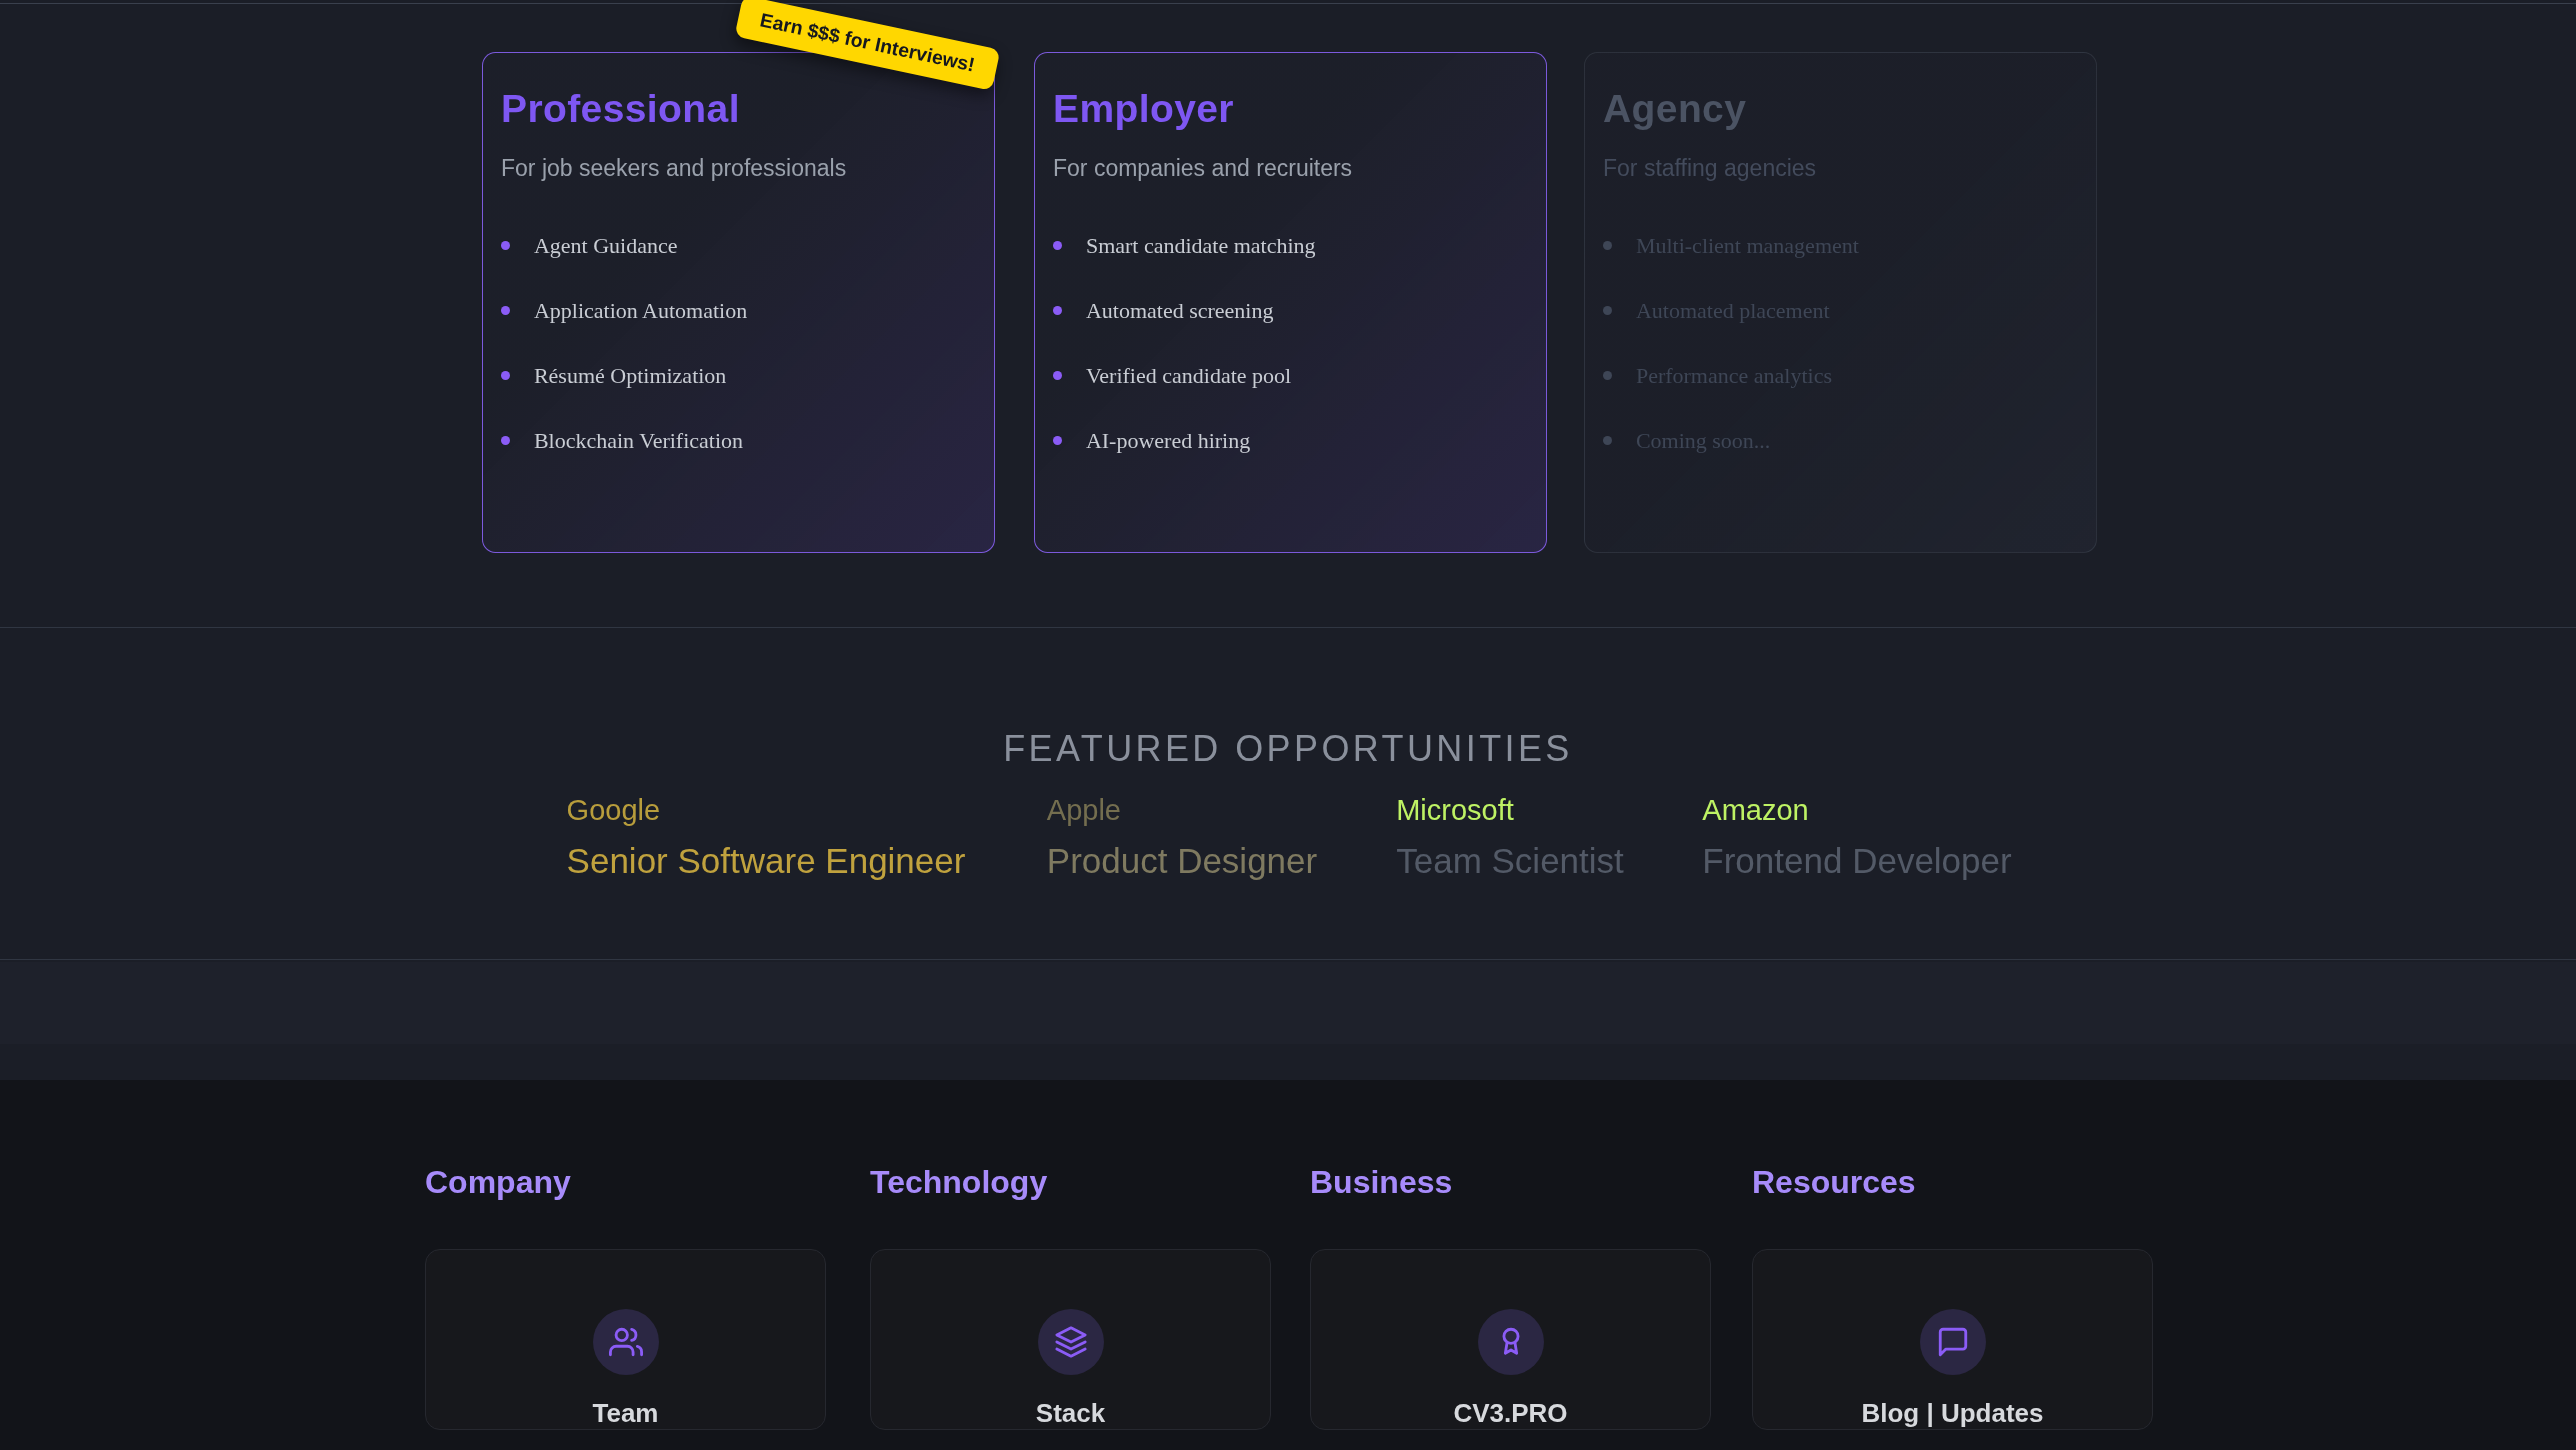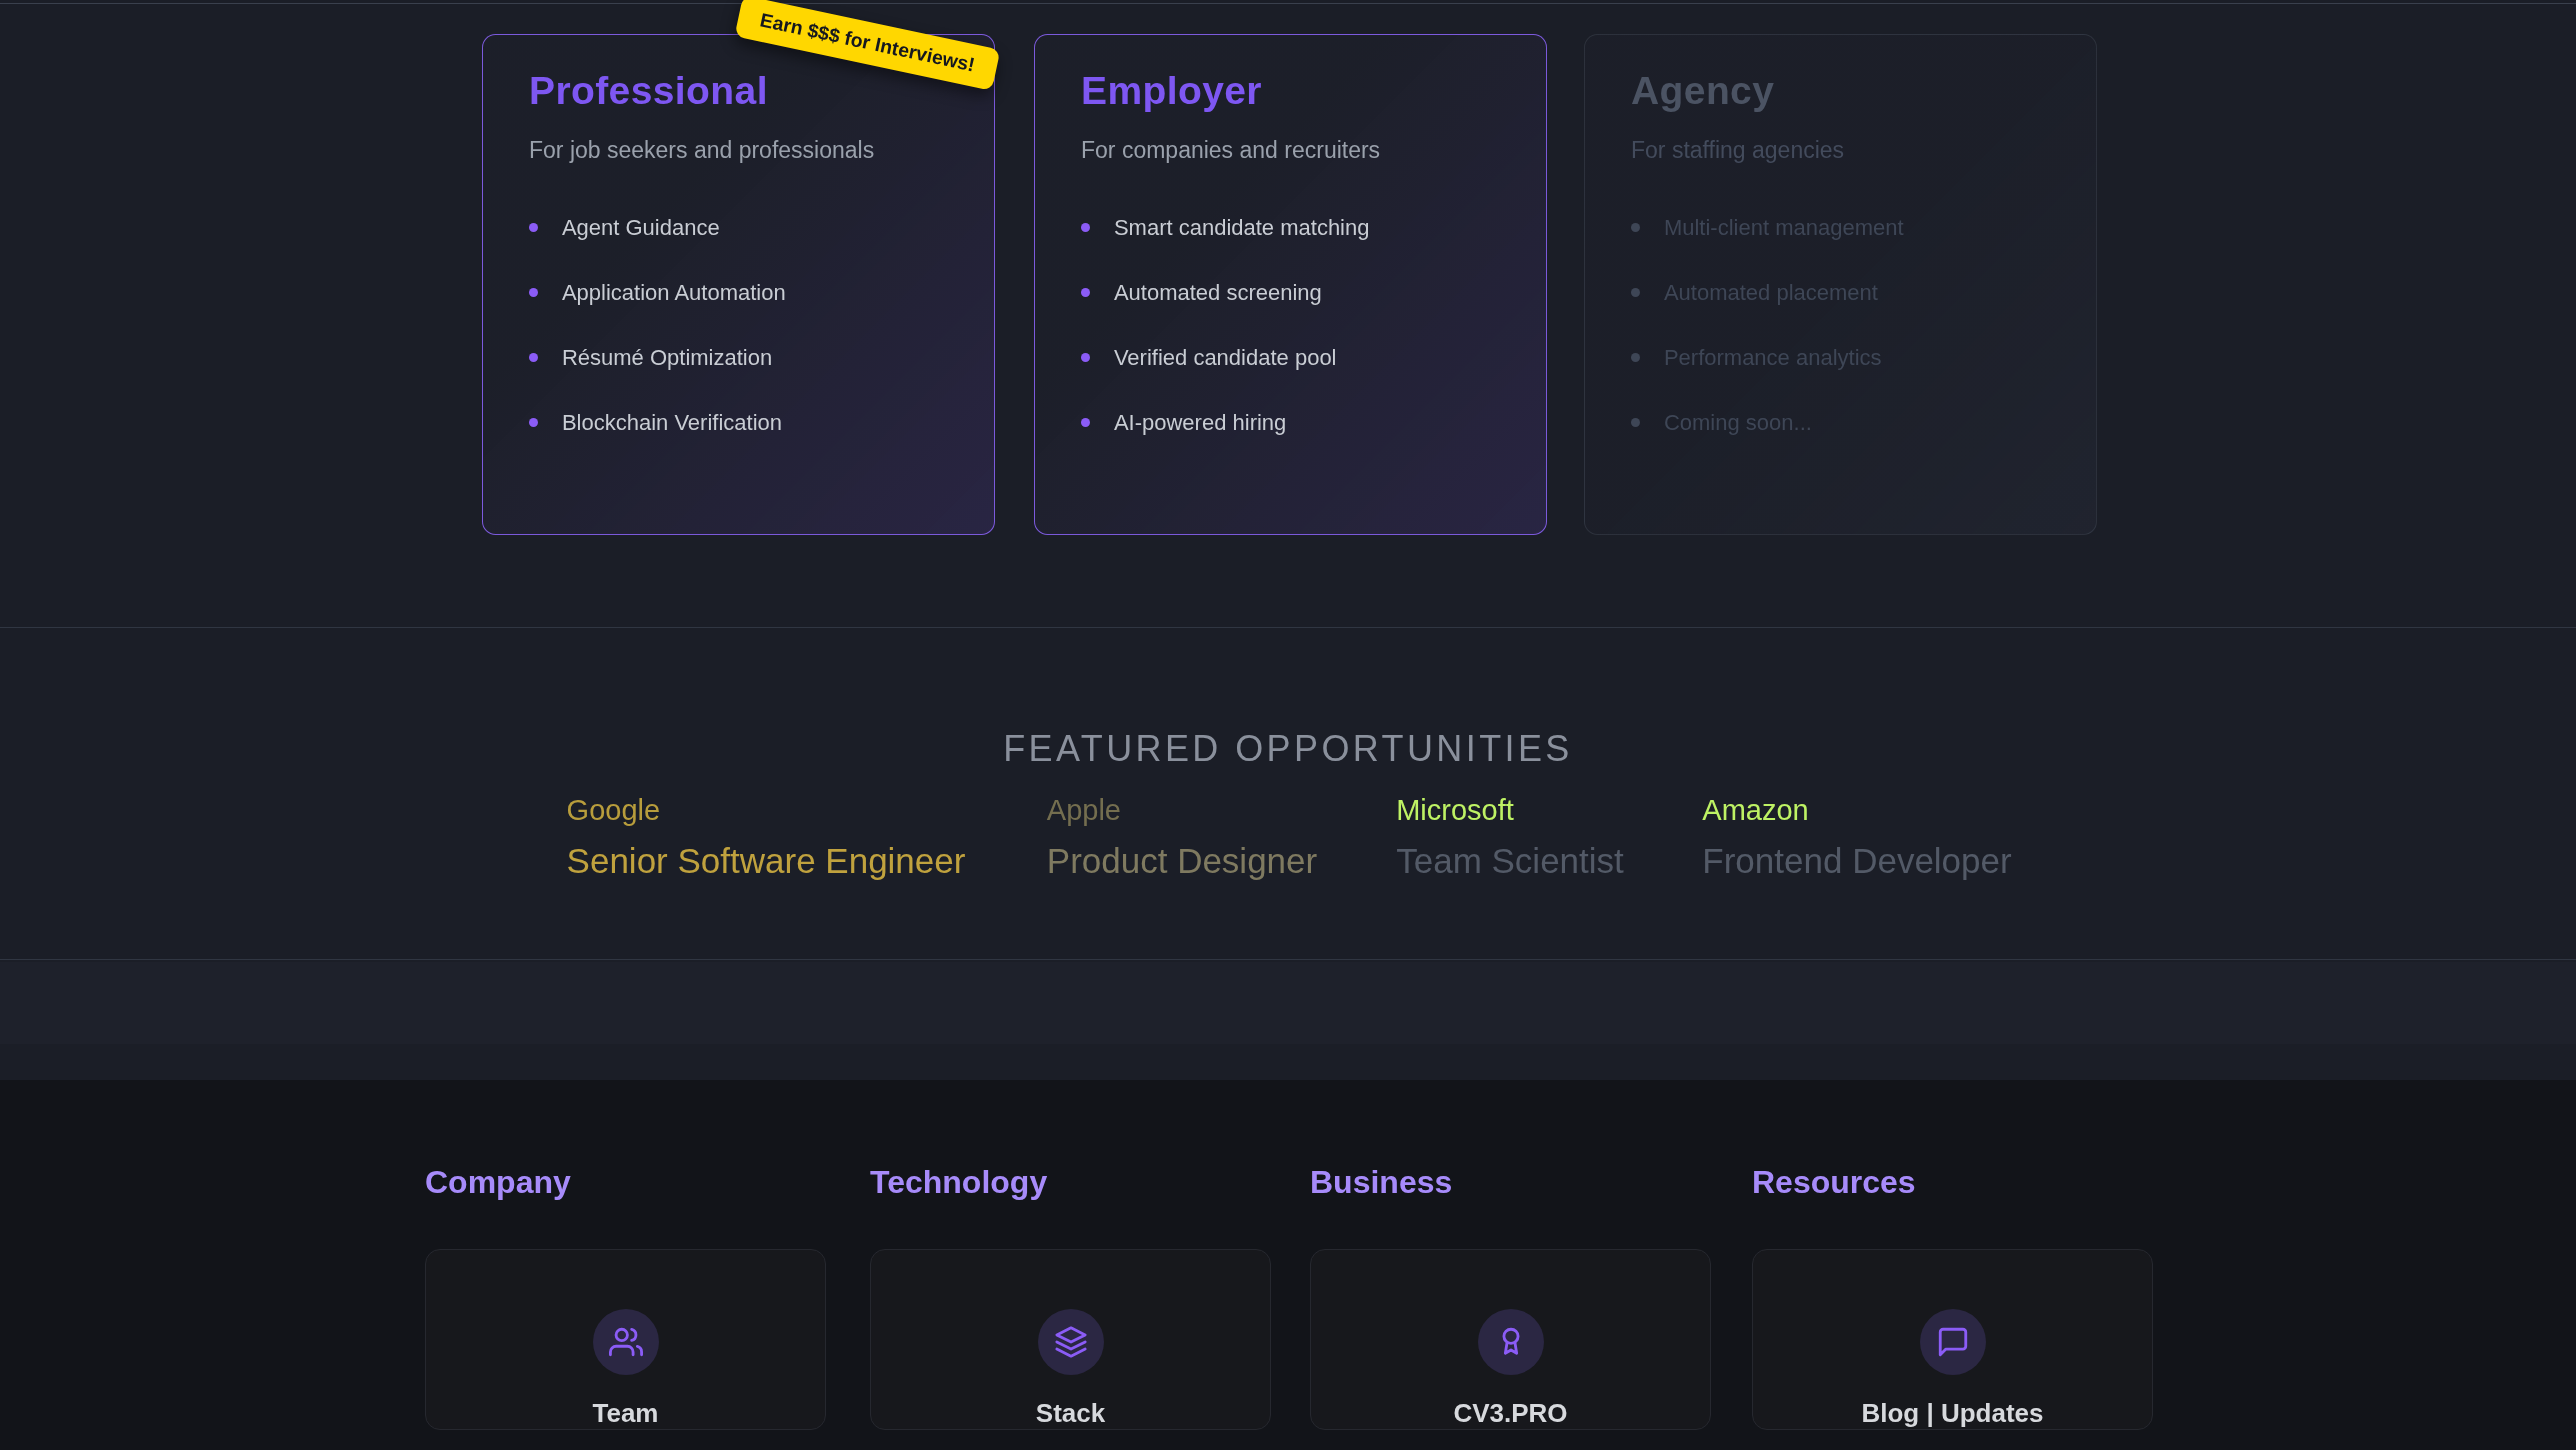--- a/index.html
+++ b/index.html
@@ -9,40 +9,40 @@
     background:#1b1e27;
     font-family:"Liberation Sans", sans-serif;
     overflow:hidden;
     color:#c9cdd4;
   }
   .top-line { position:absolute; top:2.5px; left:0; width:100%; height:1.7px; background:#3a404d; }
 
   
   .plans { position:absolute; top:0; left:0; width:100%; height:627px; }
   .plan-card {
-    position:absolute; top:34px; width:513px; height:501px;
-    border-radius:13.5px; padding:34px 46px;
+    position:absolute; top:52px; width:513px; height:501px;
+    border-radius:13.5px; padding:34px 18px;
   }
   .plan-card.active {
     border:1.7px solid rgba(134,97,240,0.9);
     background:linear-gradient(135deg, rgba(32,34,46,0.35) 35%, rgba(93,63,168,0.22) 100%);
   }
   .plan-card.dimmed {
     border:1.7px solid rgba(150,160,180,0.14);
     background:linear-gradient(135deg, rgba(32,34,46,0.25) 45%, rgba(80,90,120,0.10) 100%);
   }
   .plan-pro  { left:482px; }
   .plan-emp  { left:1034px; }
   .plan-agy  { left:1584px; }
   .plan-title { font-size:39px; font-weight:bold; color:#7e57f2; letter-spacing:0.4px; }
   .plan-card.dimmed .plan-title { color:#4b5363; }
   .plan-subtitle { margin-top:23.6px; font-size:23px; color:#9aa1ac; }
   .plan-card.dimmed .plan-subtitle { color:#434b5c; }
   .plan-features { list-style:none; margin-top:51px; }
-  .plan-feature { display:flex; align-items:center; gap:23.6px; font-size:22px; color:#c9cdd4; }
+  .plan-feature { display:flex; align-items:center; gap:23.6px; font-size:22px; color:#c9cdd4;font-family:Liberation Serif, serif; }
   .plan-feature + .plan-feature { margin-top:39px; }
   .bullet-dot { width:9.3px; height:9.3px; border-radius:50%; background:#8b5cf6; flex:0 0 auto; }
   .plan-card.dimmed .plan-feature { color:#3e4656; }
   .plan-card.dimmed .bullet-dot { background:#3e4656; }
 
   
   .ribbon-badge {
     position:absolute; left:736px; top:22px; z-index:6;
     transform:rotate(12deg); transform-origin:center;
     background:#ffd700; color:#16181f;

